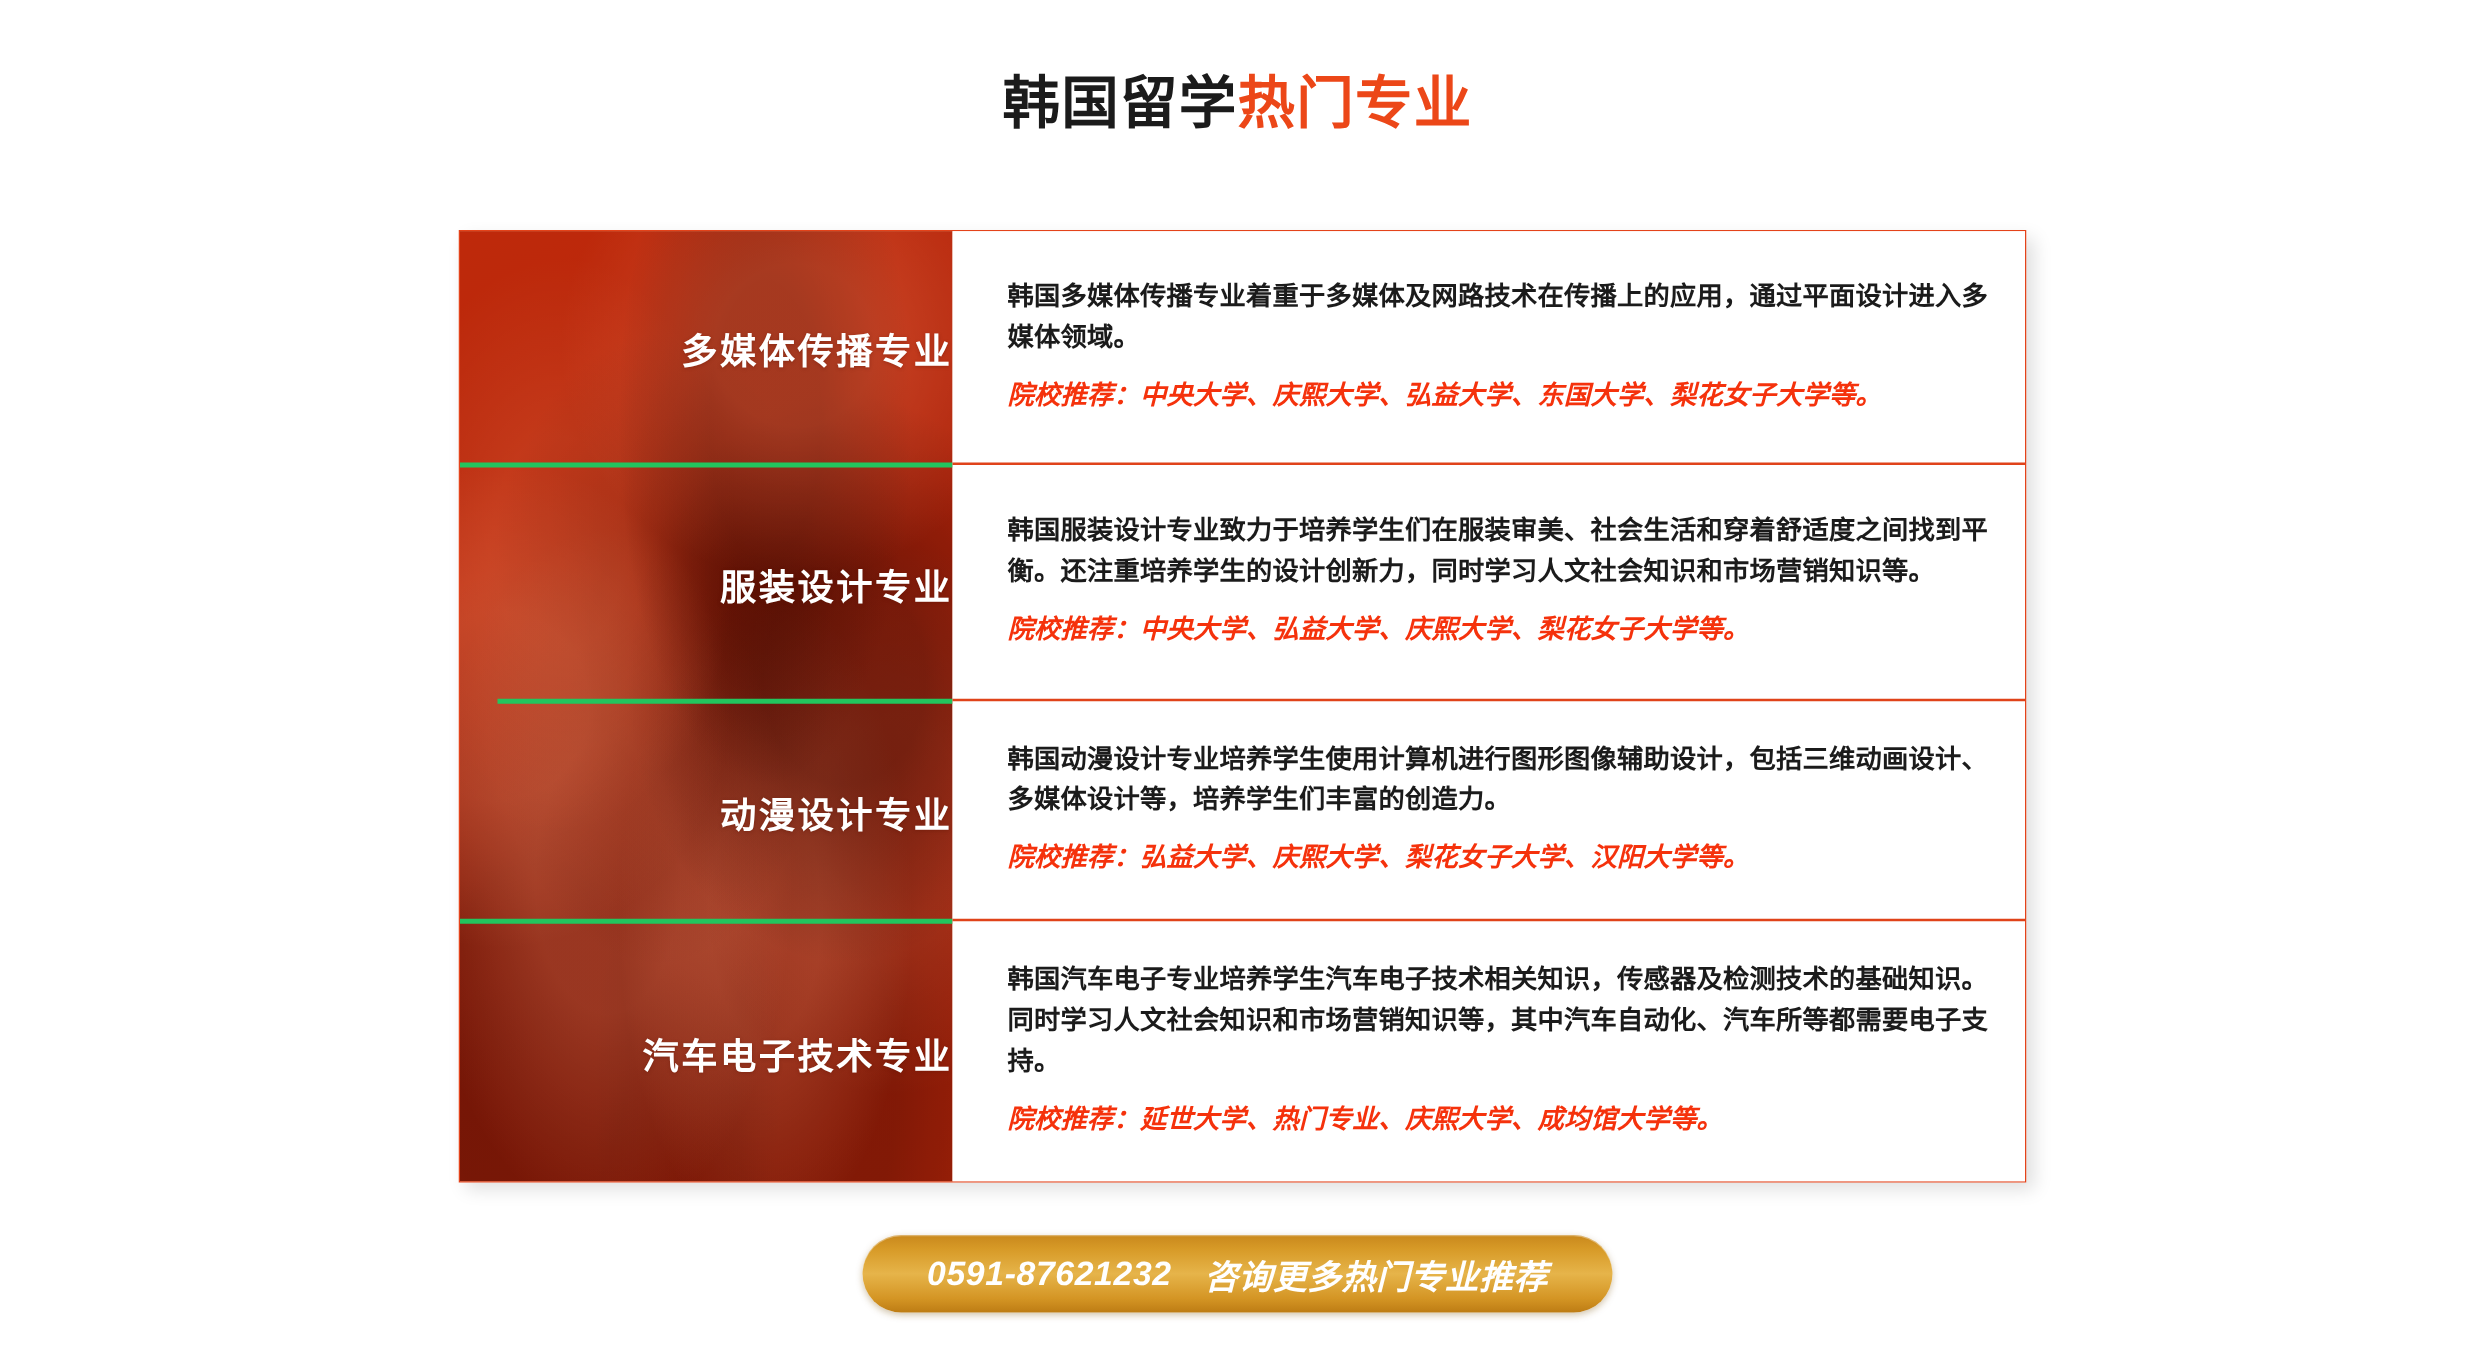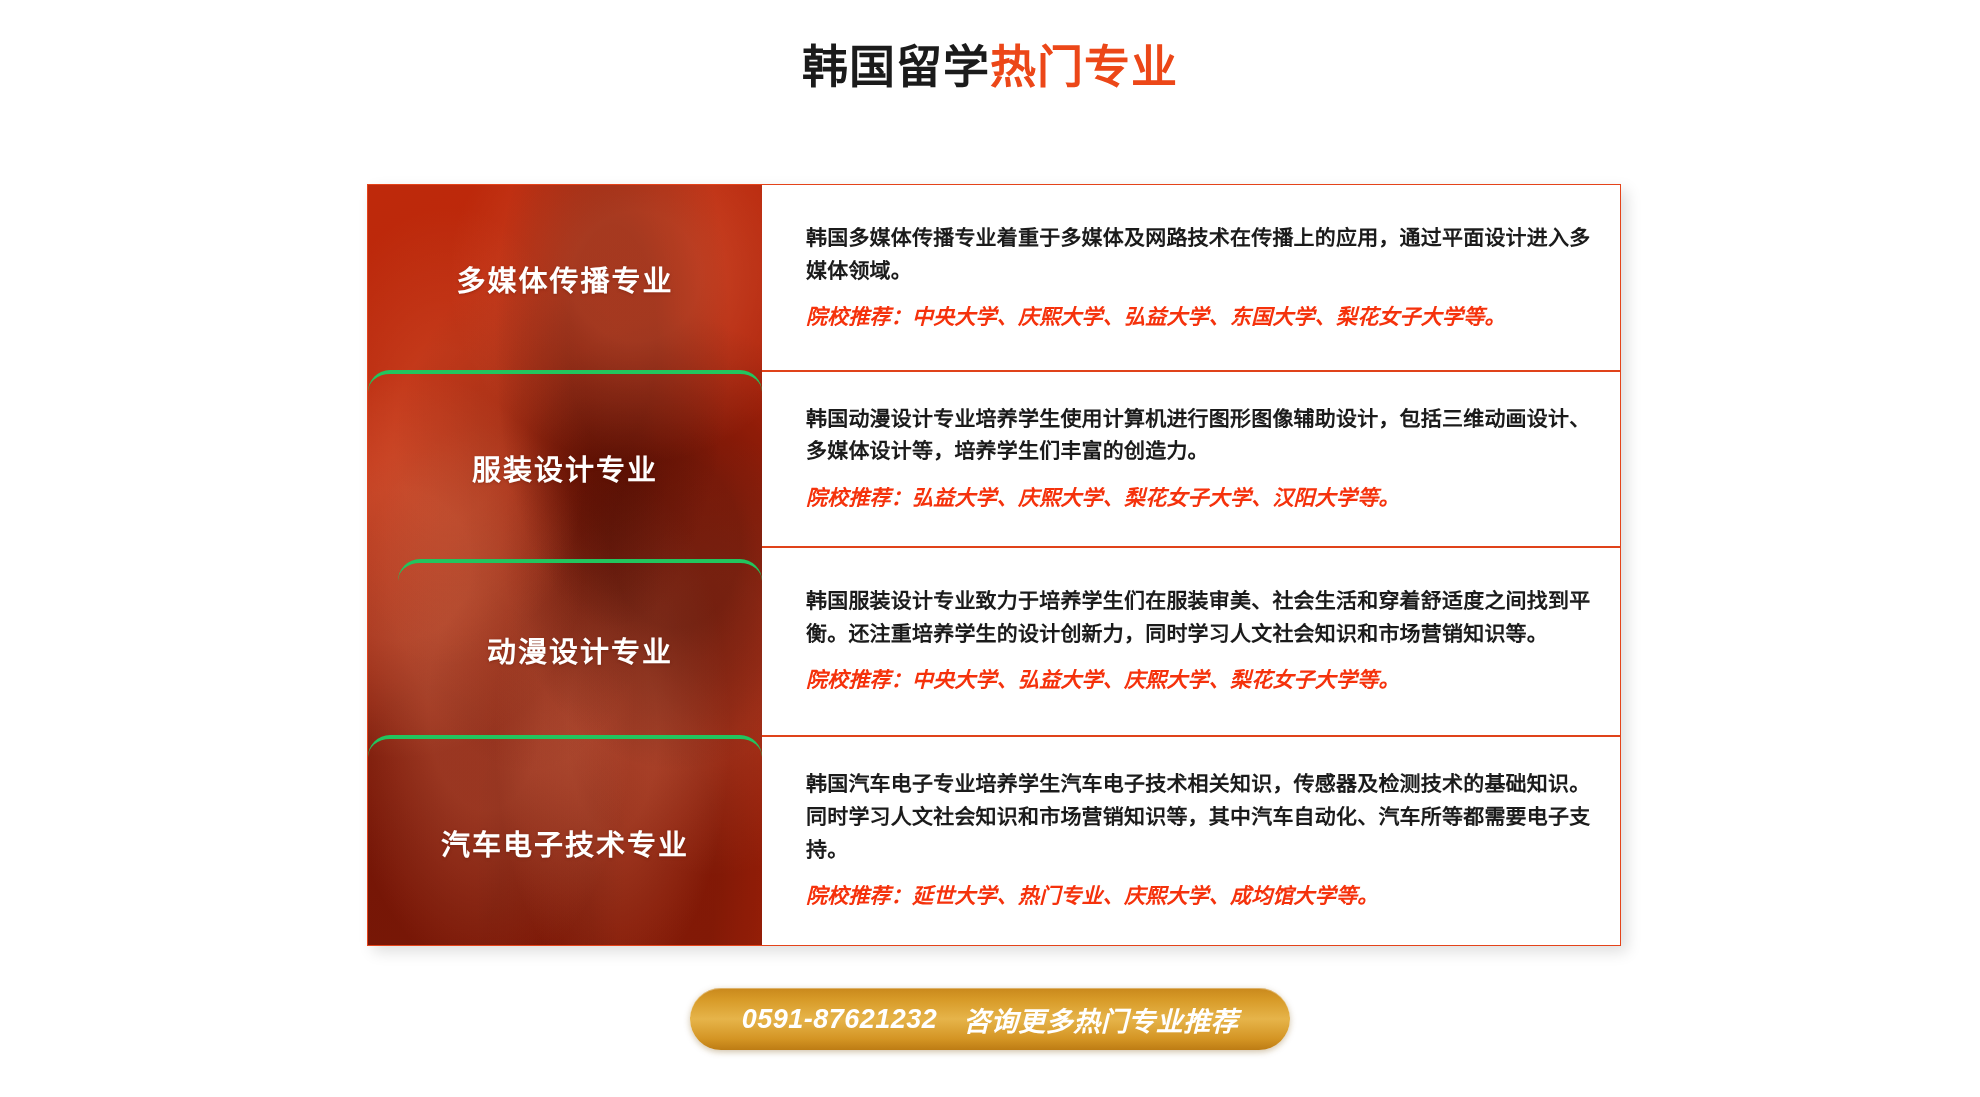--- a/index.html
+++ b/index.html
@@ -11,21 +11,21 @@
     width: 1980px;
     height: 1097px;
     font-family: "Liberation Sans", "DejaVu Sans", sans-serif;
     overflow: hidden;
     position: relative;
   }
 
   
   .title-wrap {
     text-align: center;
-    padding-top: 40px;
+    padding-top: 55px;
   }
   .page-title {
     font-size: 46px;
     font-weight: bold;
     letter-spacing: 1px;
     line-height: 1.2;
     margin: 0;
     display: inline-block;
   }
   .title-dark { color: #1b1b1b; }
@@ -78,23 +78,22 @@
     position: absolute;
     inset: 0;
     background: rgba(214, 62, 18, 0.46);
     mix-blend-mode: multiply;
   }
   .img-cell {
     position: relative;
     z-index: 2;
     display: flex;
     align-items: center;
-    justify-content: center;
-    box-sizing: border-box;
-    border-radius: 22px;
+    justify-content: flex-end;
+    box-sizing: border-box;
   }
   .img-cell + .img-cell { border-top: 4px solid #22c55e; }
   .img-cell-label {
     color: #ffffff;
     font-size: 29px;
     font-weight: bold;
     letter-spacing: 2px;
     text-shadow: 0 1px 3px rgba(90,20,0,0.35);
     white-space: nowrap;
   }
@@ -201,28 +200,28 @@
     </div>
   </div>
 
   <div class="txt-col">
 
     <div class="txt-cell" style="flex:0 0 185px;">
       <p class="desc">韩国多媒体传播专业着重于多媒体及网路技术在传播上的应用，通过平面设计进入多媒体领域。</p>
       <p class="rec">院校推荐：中央大学、庆熙大学、弘益大学、东国大学、梨花女子大学等。</p>
     </div>
 
+    <div class="txt-cell" style="flex:0 0 189px;">
+      <p class="desc">韩国服装设计专业致力于培养学生们在服装审美、社会生活和穿着舒适度之间找到平衡。还注重培养学生的设计创新力，同时学习人文社会知识和市场营销知识等。</p>
+      <p class="rec">院校推荐：中央大学、弘益大学、庆熙大学、梨花女子大学等。</p>
+    </div>
+
     <div class="txt-cell" style="flex:0 0 176px;">
       <p class="desc">韩国动漫设计专业培养学生使用计算机进行图形图像辅助设计，包括三维动画设计、多媒体设计等，培养学生们丰富的创造力。</p>
       <p class="rec">院校推荐：弘益大学、庆熙大学、梨花女子大学、汉阳大学等。</p>
-    </div>
-
-    <div class="txt-cell" style="flex:0 0 189px;">
-      <p class="desc">韩国服装设计专业致力于培养学生们在服装审美、社会生活和穿着舒适度之间找到平衡。还注重培养学生的设计创新力，同时学习人文社会知识和市场营销知识等。</p>
-      <p class="rec">院校推荐：中央大学、弘益大学、庆熙大学、梨花女子大学等。</p>
     </div>
 
     <div class="txt-cell" style="flex:1 1 auto;">
       <p class="desc">韩国汽车电子专业培养学生汽车电子技术相关知识，传感器及检测技术的基础知识。同时学习人文社会知识和市场营销知识等，其中汽车自动化、汽车所等都需要电子支持。</p>
       <p class="rec">院校推荐：延世大学、热门专业、庆熙大学、成均馆大学等。</p>
     </div>
 
   </div>
 </div>
 

